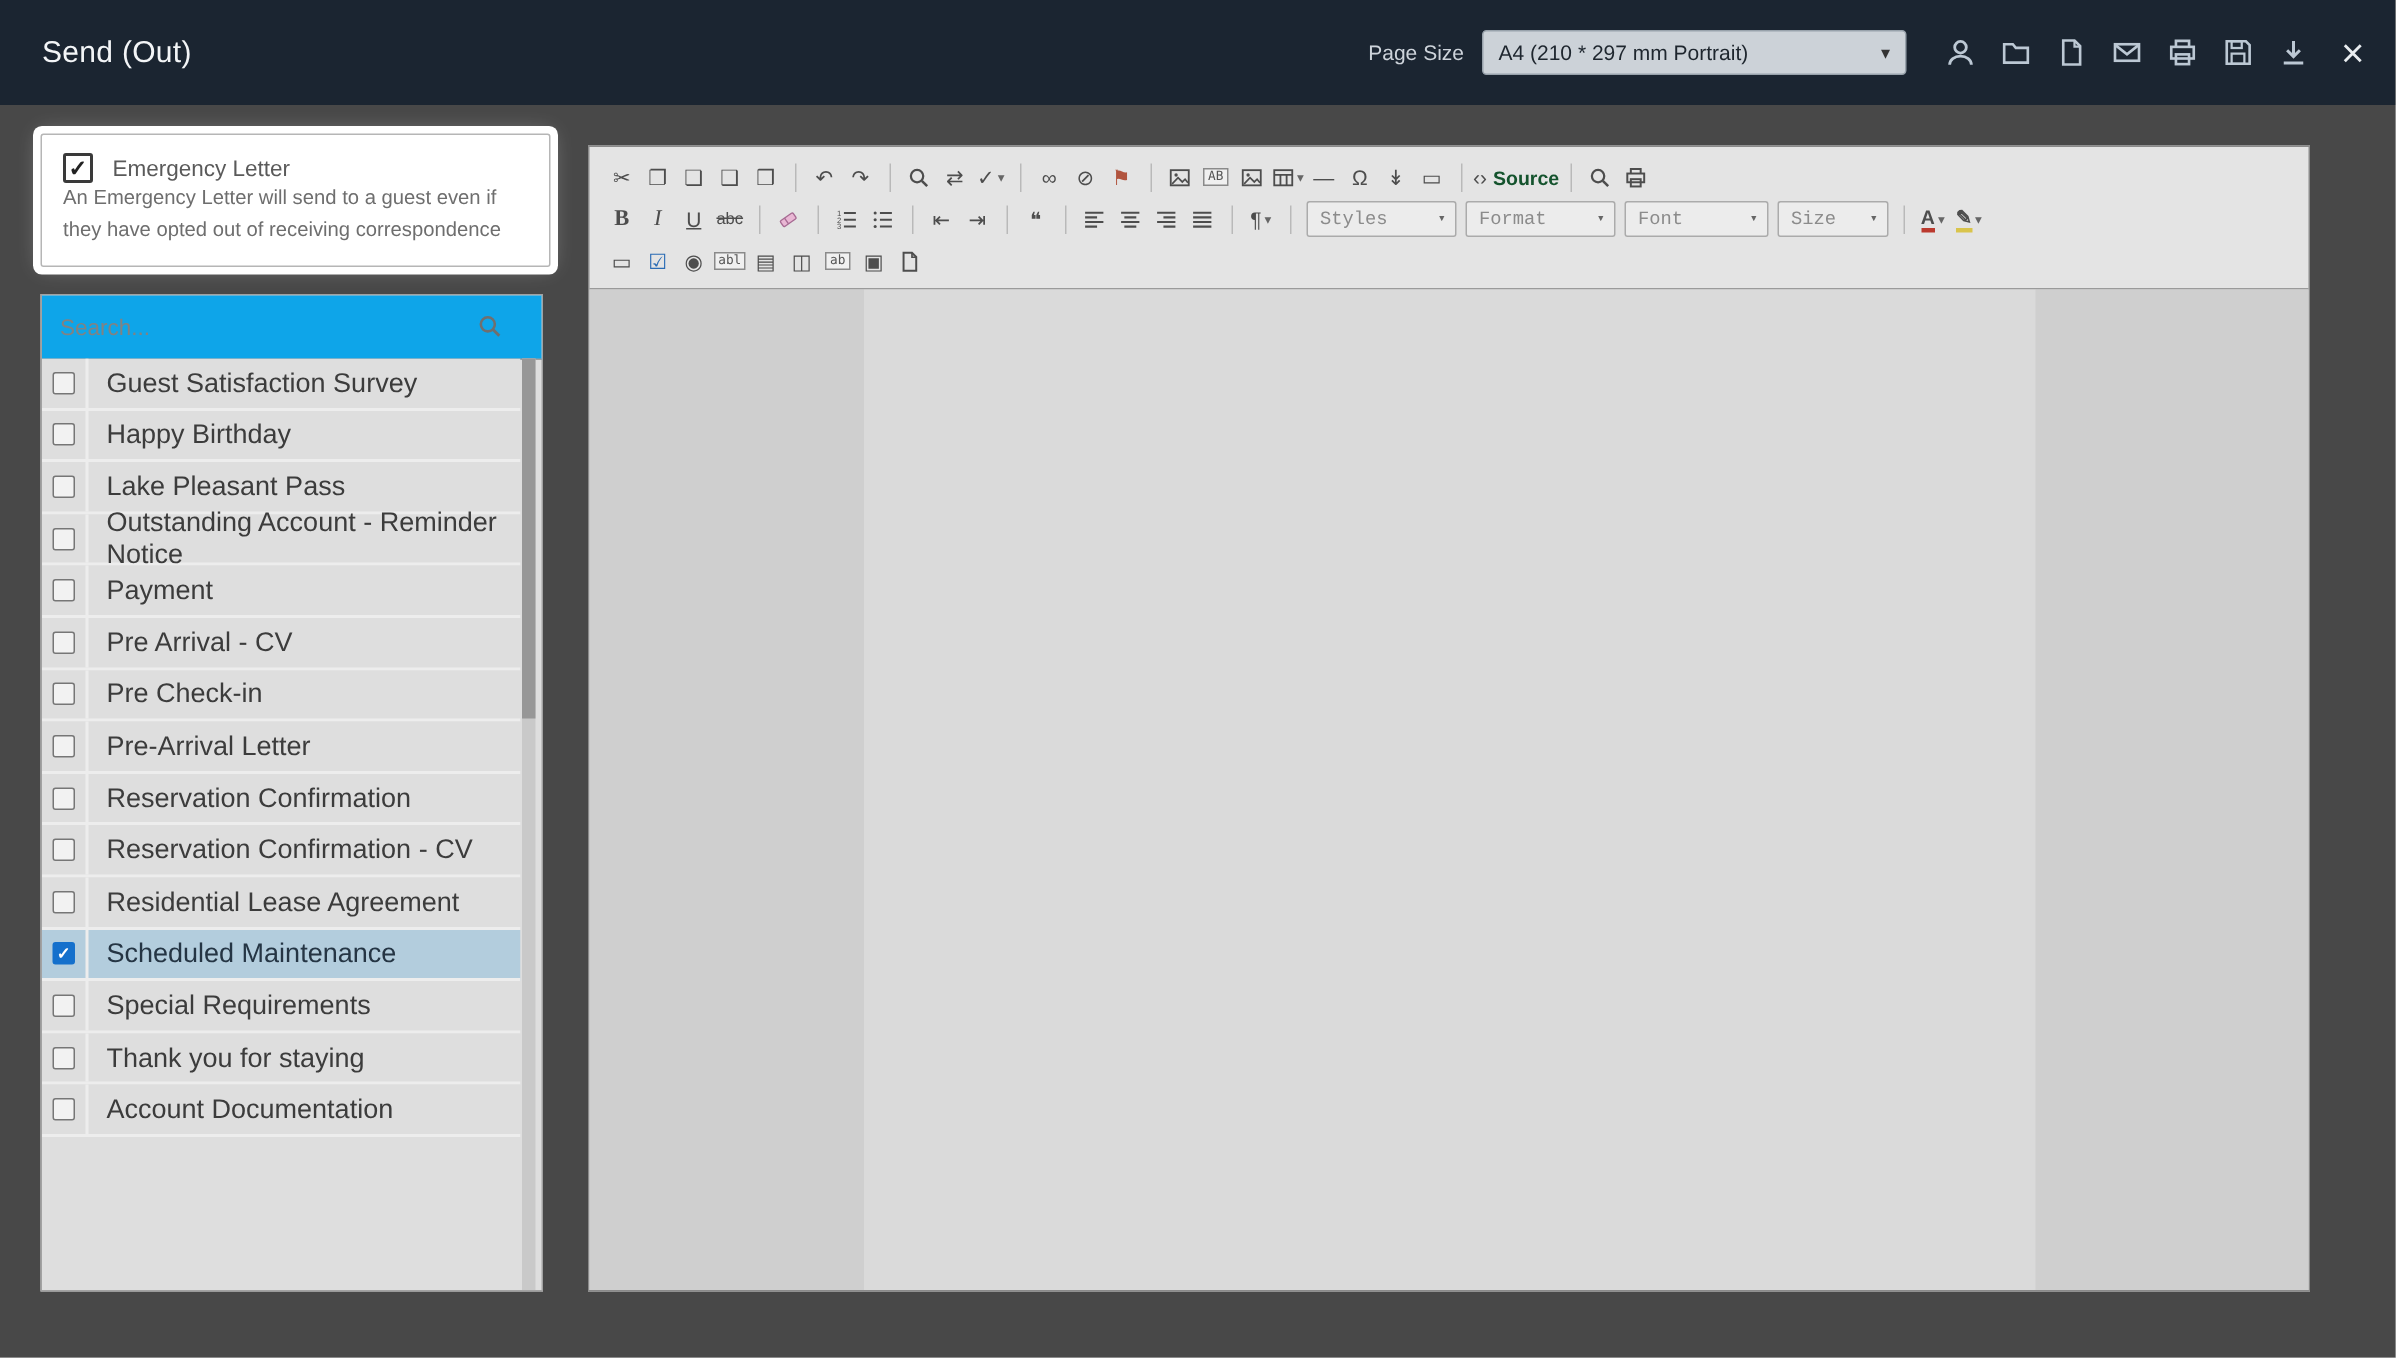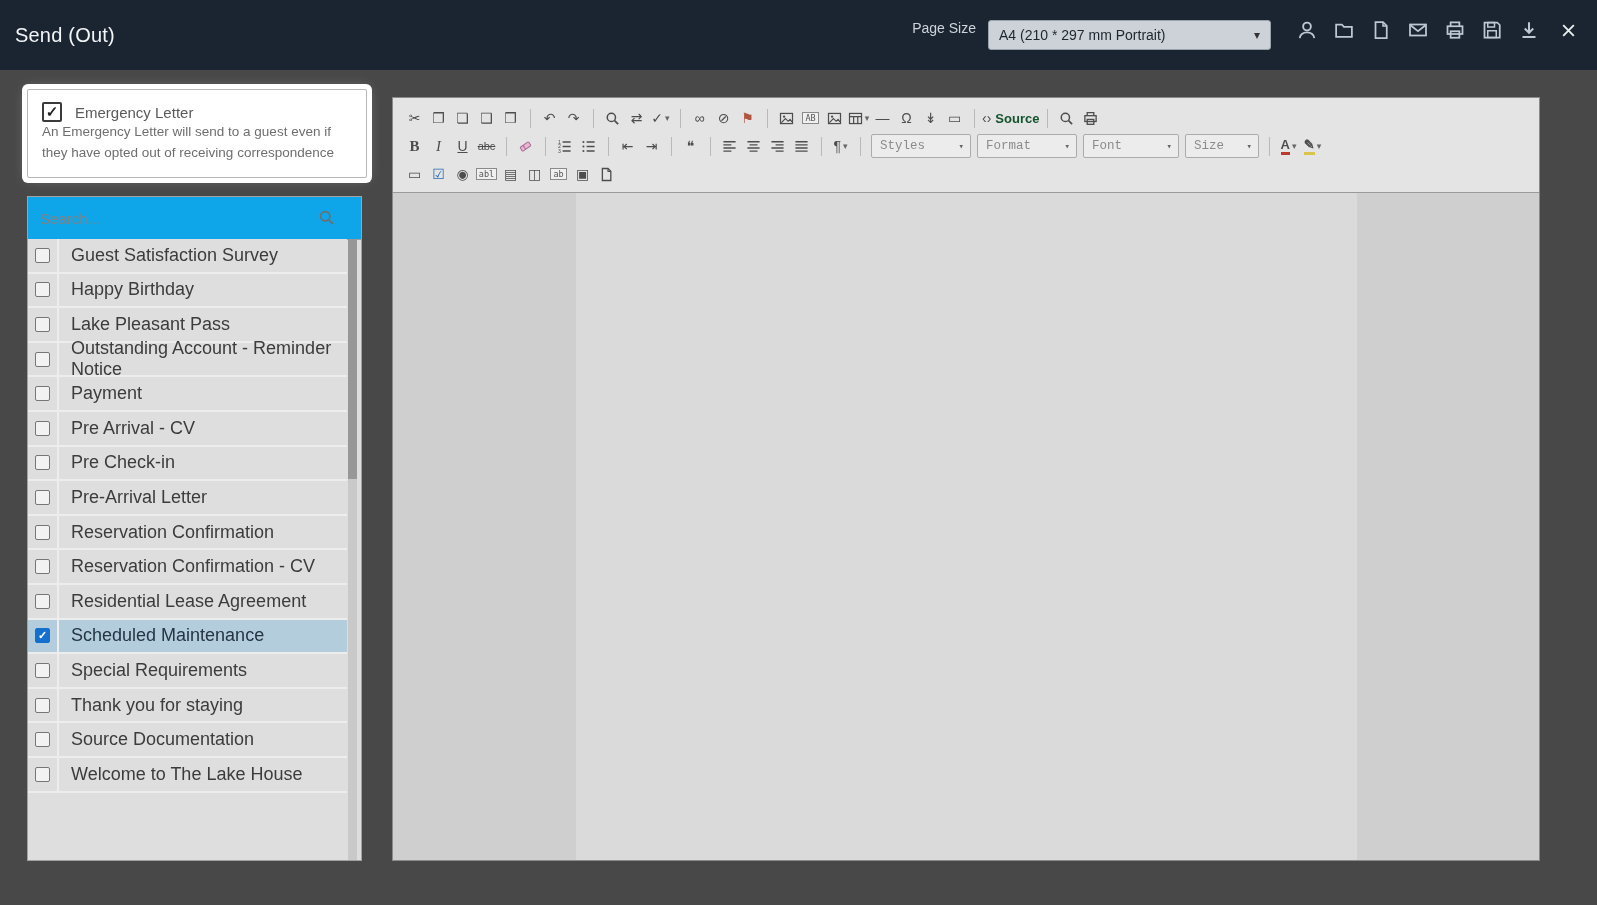--- a/index.html
+++ b/index.html
@@ -6,24 +6,24 @@
   body{
     width:1597px;height:905px;position:relative;overflow:hidden;
     background:#484848;
     font-family:"Liberation Sans", sans-serif;
   }
 
   
   .topbar{
     position:absolute;top:0;left:0;right:0;height:70px;background:#1b2531;
     display:flex;align-items:center;justify-content:space-between;
-    padding:0 20px 0 15px;box-sizing:border-box;z-index:5;
+    padding:0 20px 0 28px;box-sizing:border-box;z-index:5;
   }
   .title{color:#f3f5f7;font-size:20px;font-weight:500;letter-spacing:.2px}
-  .topbar-right{display:flex;align-items:flex-start}
+  .topbar-right{display:flex;align-items:center}
   .ps-label{color:#cdd3da;font-size:14px;margin-right:12px}
   .ps-select{
     width:283px;height:30px;background:#ccd2d8;border:1px solid #98a2ab;border-radius:3px;
     display:flex;align-items:center;justify-content:space-between;padding:0 10px;
     box-sizing:border-box;color:#1e262e;font-size:14px;margin-right:26px;cursor:pointer;
   }
   .ps-caret{font-size:12px;color:#333}
   .hdr-icons{display:flex;align-items:center;gap:17px}
   .hicon{width:20px;height:20px;color:#bcc8d4;display:inline-block;cursor:pointer}
   .hicon.close{color:#e9edf0;width:17px;height:17px;margin-left:4px}
@@ -274,27 +274,21 @@
       <div class="row">
         <span class="cbcell">
           <span class="cb"></span>
         </span>
         <span class="lbl">Thank you for staying</span>
       </div>
       <div class="row">
         <span class="cbcell">
           <span class="cb"></span>
         </span>
-        <span class="lbl">Source Documentation</span>
-      </div>
-      <div class="row">
-        <span class="cbcell">
-          <span class="cb"></span>
-        </span>
-        <span class="lbl">Welcome to The Lake House</span>
+        <span class="lbl">Account Documentation</span>
       </div>
     </div>
   <div class="scrollbar">
     <div class="thumb"></div>
   </div>
 </div>
 
 <div class="editor">
   <div class="toolbar">
     <div class="tb-row">

